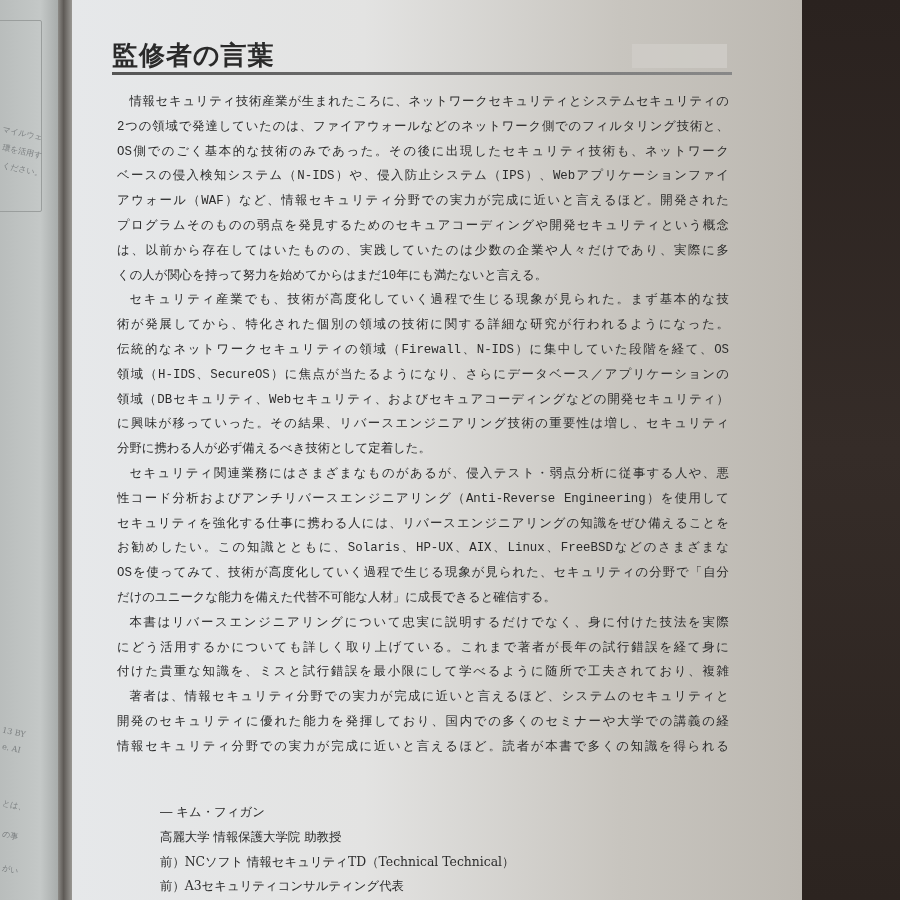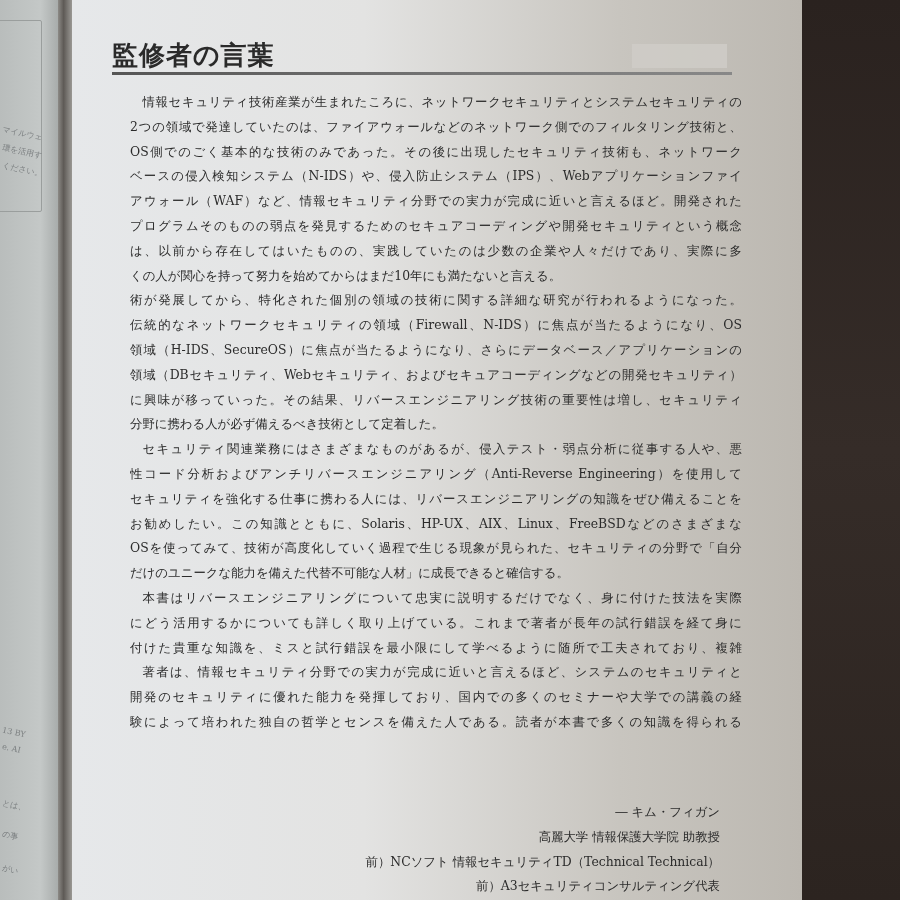--- a/index.html
+++ b/index.html
@@ -40,29 +40,29 @@
     }
     .title-rule {
       position: absolute; left: 40px; top: 72px; width: 620px; height: 3px;
       background: linear-gradient(90deg, #555 0%, #777 60%, #888 100%);
     }
     .title-tab {
       position: absolute; left: 560px; top: 44px; width: 95px; height: 24px;
       background: #cfcdc8; opacity: 0.8;
     }
     .body-text {
-      position: absolute; left: 58px; top: 90px; width: 612px;
-      font-size: 12.4px; line-height: 24.8px; color: #2b2b2b;
+      position: absolute; left: 45px; top: 90px; width: 612px;
+      font-size: 12.4px; line-height: 24.8px; color: #2b2b2b; font-family: Liberation Mono, monospace;
     }
     .body-text .line { white-space: nowrap; overflow: hidden; text-align: justify; text-align-last: justify; display: block; }
     .body-text .line.last { text-align-last: left; }
     .body-text .line.indent { text-indent: 1em; }
     .signature {
       position: absolute; right: 82px; top: 800px; width: 560px;
-      font-size: 12.4px; line-height: 24.8px; color: #2b2b2b; text-align: right;
+      font-size: 12.4px; line-height: 24.8px; color: #2b2b2b; 
     }
     .signature .sig-line { display: block; white-space: nowrap; }
   </style>
 </head>
 <body>
 
 <div class="left-page">
   <div class="boxline"></div>
   <span class="frag" style="left:2px; top:128px;">マイルウェ</span>
   <span class="frag" style="left:2px; top:146px;">環を活用す</span>
@@ -85,41 +85,42 @@
 
     <span class="line indent">情報セキュリティ技術産業が生まれたころに、ネットワークセキュリティとシステムセキュリティの</span>
     <span class="line">2つの領域で発達していたのは、ファイアウォールなどのネットワーク側でのフィルタリング技術と、</span>
     <span class="line">OS側でのごく基本的な技術のみであった。その後に出現したセキュリティ技術も、ネットワーク</span>
     <span class="line">ベースの侵入検知システム（N-IDS）や、侵入防止システム（IPS）、Webアプリケーションファイ</span>
     <span class="line">アウォール（WAF）など、情報セキュリティ分野での実力が完成に近いと言えるほど。開発された</span>
     <span class="line">プログラムそのものの弱点を発見するためのセキュアコーディングや開発セキュリティという概念</span>
     <span class="line">は、以前から存在してはいたものの、実践していたのは少数の企業や人々だけであり、実際に多</span>
     <span class="line last">くの人が関心を持って努力を始めてからはまだ10年にも満たないと言える。</span>
 
+    <span class="line indent">セキュリティ産業でも、技術が高度化していく過程で生じる現象が見られた。まず基本的な技</span>
     <span class="line">術が発展してから、特化された個別の領域の技術に関する詳細な研究が行われるようになった。</span>
-    <span class="line">伝統的なネットワークセキュリティの領域（Firewall、N-IDS）に焦点が当たるようになり、OS</span>
+    <span class="line">伝統的なネットワークセキュリティの領域（Firewall、N-IDS）に集中していた段階を経て、OS</span>
     <span class="line">領域（H-IDS、SecureOS）に焦点が当たるようになり、さらにデータベース／アプリケーションの</span>
     <span class="line">領域（DBセキュリティ、Webセキュリティ、およびセキュアコーディングなどの開発セキュリティ）</span>
     <span class="line">に興味が移っていった。その結果、リバースエンジニアリング技術の重要性は増し、セキュリティ</span>
     <span class="line last">分野に携わる人が必ず備えるべき技術として定着した。</span>
 
     <span class="line indent">セキュリティ関連業務にはさまざまなものがあるが、侵入テスト・弱点分析に従事する人や、悪</span>
     <span class="line">性コード分析およびアンチリバースエンジニアリング（Anti-Reverse Engineering）を使用して</span>
     <span class="line">セキュリティを強化する仕事に携わる人には、リバースエンジニアリングの知識をぜひ備えることを</span>
     <span class="line">お勧めしたい。この知識とともに、Solaris、HP-UX、AIX、Linux、FreeBSDなどのさまざまな</span>
     <span class="line">OSを使ってみて、技術が高度化していく過程で生じる現象が見られた、セキュリティの分野で「自分</span>
     <span class="line last">だけのユニークな能力を備えた代替不可能な人材」に成長できると確信する。</span>
 
     <span class="line indent">本書はリバースエンジニアリングについて忠実に説明するだけでなく、身に付けた技法を実際</span>
     <span class="line">にどう活用するかについても詳しく取り上げている。これまで著者が長年の試行錯誤を経て身に</span>
     <span class="line">付けた貴重な知識を、ミスと試行錯誤を最小限にして学べるように随所で工夫されており、複雑</span>
 
     <span class="line indent">著者は、情報セキュリティ分野での実力が完成に近いと言えるほど、システムのセキュリティと</span>
     <span class="line">開発のセキュリティに優れた能力を発揮しており、国内での多くのセミナーや大学での講義の経</span>
-    <span class="line">験によって培われた独自の哲学とセンスを備えた人である。読者が本書で多くの知識を得られる</span>
+    <span class="line">情報セキュリティ分野での実力が完成に近いと言えるほど。読者が本書で多くの知識を得られる</span>
   </div>
 
   <div class="signature">
     <span class="sig-line">― キム・フィガン</span>
     <span class="sig-line">高麗大学 情報保護大学院 助教授</span>
     <span class="sig-line">前）NCソフト 情報セキュリティTD（Technical Technical）</span>
     <span class="sig-line">前）A3セキュリティコンサルティング代表</span>
   </div>
 </div>
 

